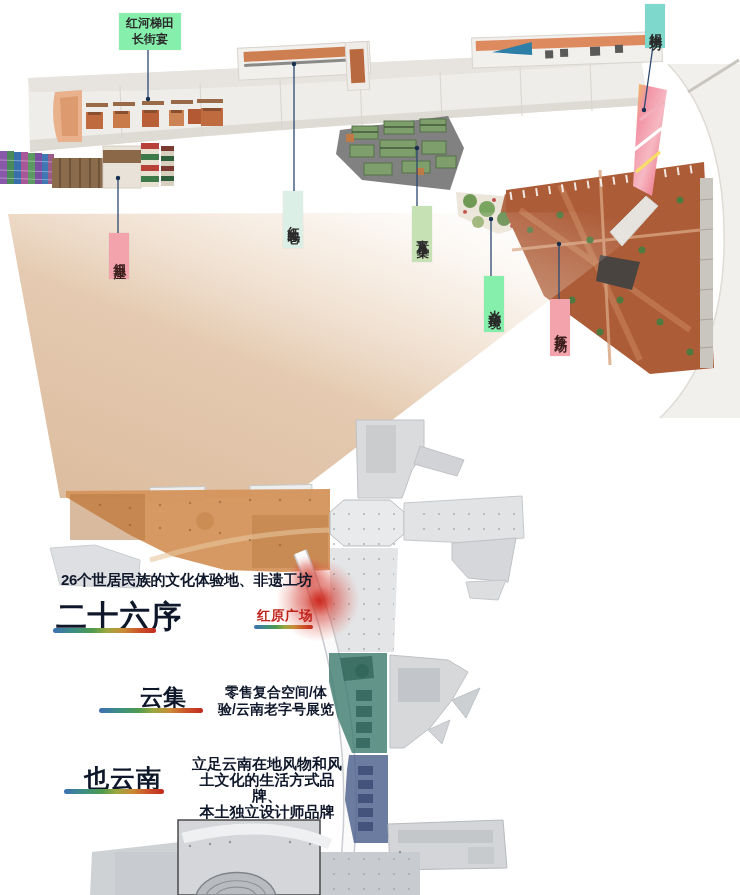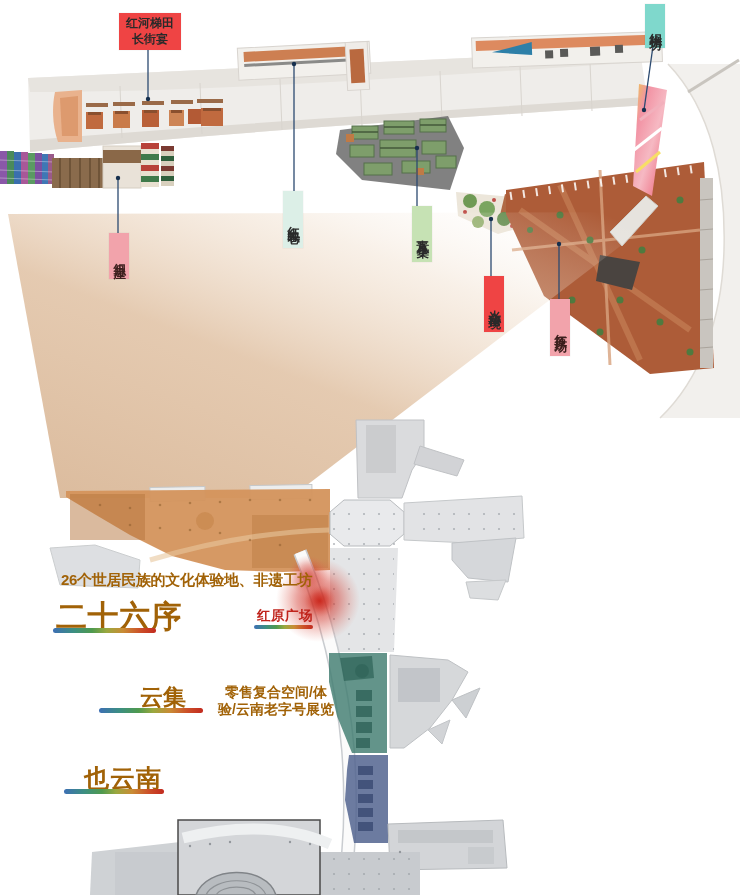--- a/index.html
+++ b/index.html
@@ -10,26 +10,26 @@
   #artwork{position:absolute;left:0;top:0;}
   .tag{
     position:absolute;font-weight:bold;font-size:12px;color:#2a2a2a;
     text-align:center;line-height:1.3;padding:3px 3px;box-sizing:border-box;
     box-shadow:0 0 0 0.5px rgba(0,0,0,0.05);
   }
   .tag.vert{
     writing-mode:vertical-rl;letter-spacing:2px;line-height:1.1;
     font-size:12.5px;padding:4px 3px;
   }
-  .tag.yellow{background:#ef4444;}
+  .tag.yellow{background:#86efac;}
   .tag.mint{background:#dcefe7;}
   .tag.green{background:#c6e2b4;}
   .tag.pink{background:#f2a3ab;color:#3c1f1d;}
   .tag.teal{background:#7fd8cc;}
-  .blocktext{position:absolute;color:#a16207;font-weight:bold;}
+  .blocktext{position:absolute;color:#0f172a;font-weight:bold;}
   #desc-26{left:61px;top:571px;width:300px;font-size:15px;letter-spacing:-0.3px;}
   #title-26{left:56px;top:596px;font-size:31px;letter-spacing:0.5px;}
   .rainbow{
     position:absolute;border-radius:3px;
     background:linear-gradient(90deg,#3d6fb4 0%,#3c8f82 20%,#4f9a4e 38%,#9aa83f 52%,#c98c35 68%,#cc4f28 85%,#c22a1f 100%);
   }
   #bar-26{left:53px;top:628px;width:103px;height:5px;}
   #plaza-label{left:257px;top:607px;font-size:13.5px;color:#c0241c;letter-spacing:0.5px;}
   #bar-plaza{left:254px;top:625px;width:59px;height:4px;}
   #title-yunji{left:140px;top:682px;font-size:23px;}
@@ -415,14 +415,19 @@
 
   <div class="blocktext" id="title-yunji">云集</div>
   <div class="rainbow" id="bar-yunji"></div>
   <div class="blocktext" id="desc-yunji">
     <div>零售复合空间/体</div>
     <div>验/云南老字号展览</div>
   </div>
 
   <div class="blocktext" id="title-yeyunnan">也云南</div>
   <div class="rainbow" id="bar-yeyunnan"></div>
+  <div class="blocktext" id="desc-yeyunnan">
+    <div>立足云南在地风物和风</div>
+    <div>土文化的生活方式品牌、</div>
+    <div>本土独立设计师品牌</div>
+  </div>
 
 </div>
 
 </body></html>

